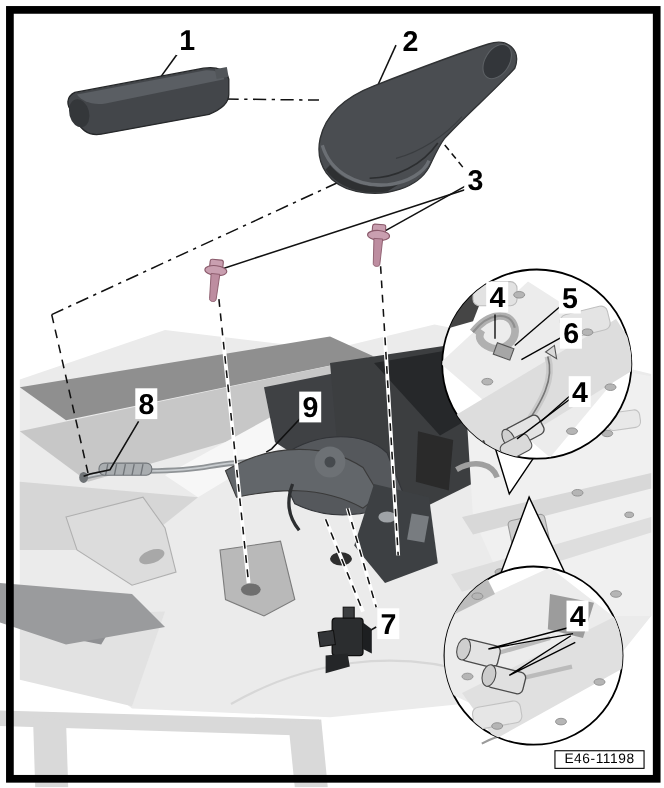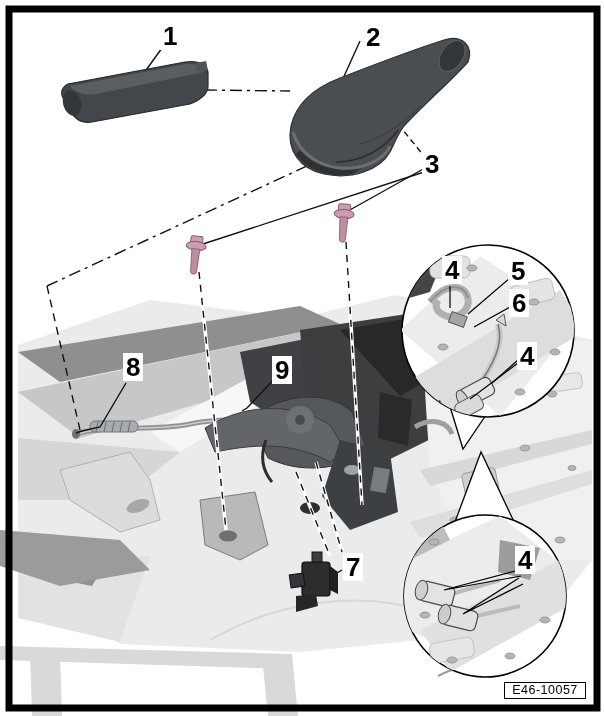--- a/index.html
+++ b/index.html
@@ -247,15 +247,15 @@
 <div class="callout" style="left:422px;top:150px">3</div>
 <div class="callout" style="left:442px;top:256px">4</div>
 <div class="callout" style="left:508px;top:257px">5</div>
 <div class="callout" style="left:509px;top:289px">6</div>
 <div class="callout" style="left:517px;top:342px">4</div>
 <div class="callout" style="left:343px;top:553px">7</div>
 <div class="callout" style="left:123px;top:353px">8</div>
 <div class="callout" style="left:272px;top:356px">9</div>
 <div class="callout" style="left:515px;top:546px">4</div>
 
-<div class="code-box">E46-10057</div>
+<div class="code-box">E46-11198</div>
 
 </div>
 
 </body></html>

